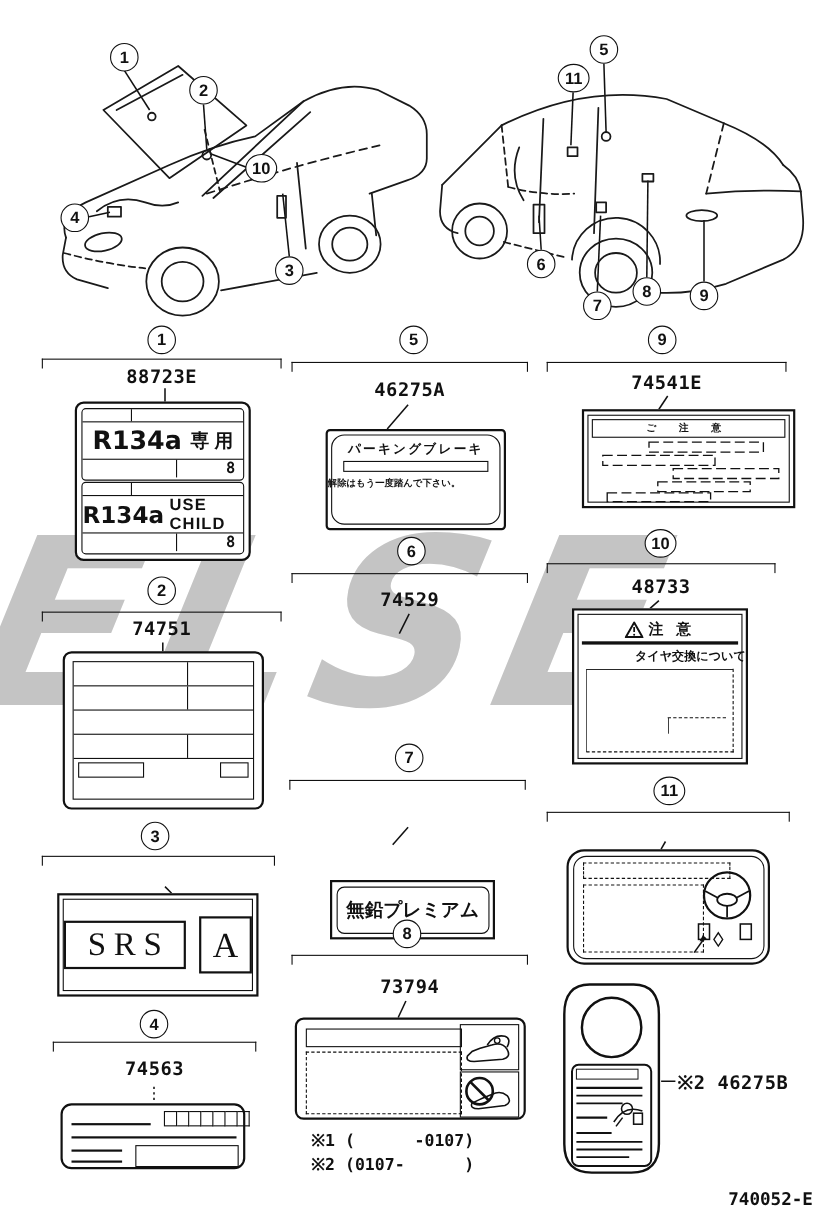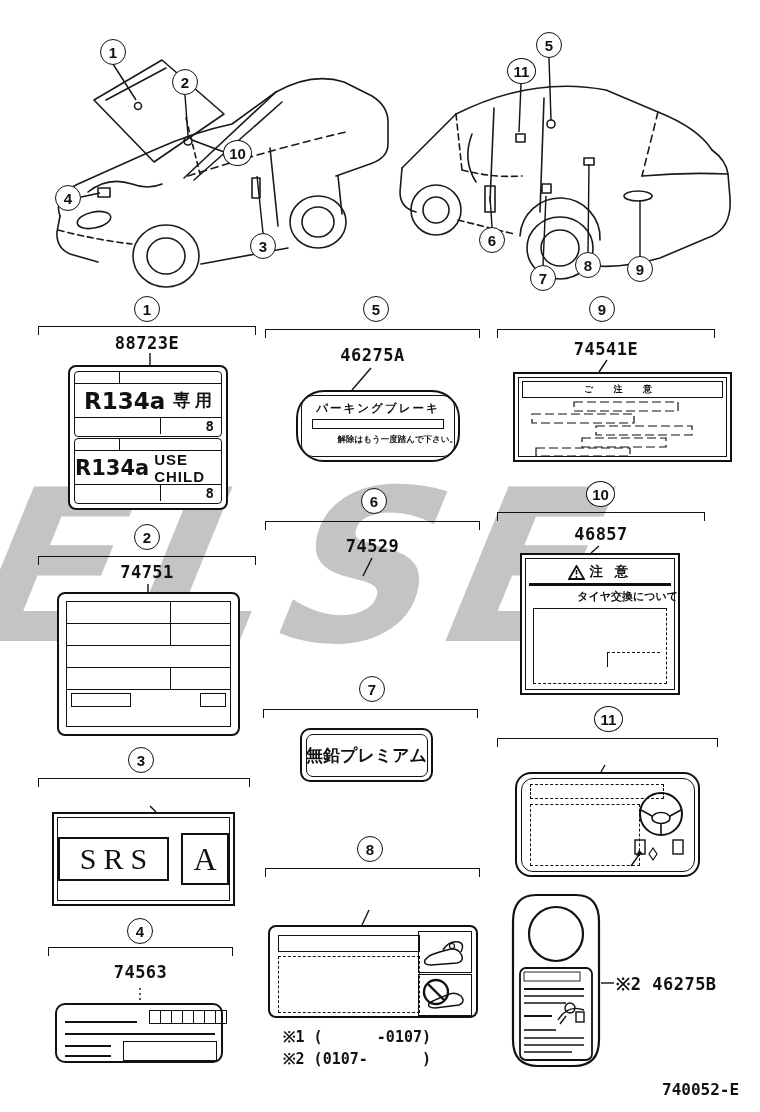--- a/index.html
+++ b/index.html
@@ -212,40 +212,41 @@
     <div style="position:absolute;left:8px;top:16px;width:72px;height:2px;background:#111"></div>
     <div style="position:absolute;left:8px;top:28px;width:150px;height:2px;background:#111"></div>
     <div style="position:absolute;left:8px;top:40px;width:46px;height:1.5px;background:#111"></div>
     <div style="position:absolute;left:8px;top:50px;width:46px;height:1.5px;background:#111"></div>
     <div style="position:absolute;left:66px;top:36px;width:92px;height:18px;border:1.5px solid #111"></div>
   </div>
 
   <div class="co" style="left:363px;top:296px">5</div>
   <div class="bk" style="left:265px;top:329px;width:215px"></div>
   <div class="pn" style="left:265px;top:345px;width:215px">46275A</div>
-  <div class="panel" style="left:296px;top:390px;width:164px;height:72px;border-radius:28px">
+  <div class="panel" style="left:296px;top:390px;width:164px;height:92px;border-radius:4px">
     <div class="inner" style="border-radius:12px"></div>
     <div class="jp" style="position:absolute;top:9px;left:0;right:0;text-align:center;font:900 11.5px sans-serif;letter-spacing:2px">パーキングブレーキ</div>
     <div style="position:absolute;top:27px;left:14px;right:14px;height:8px;border:1.5px solid #111"></div>
-    <div class="jp" style="position:absolute;top:42px;left:0;right:0;text-align:right;font:700 8.5px sans-serif">解除はもう一度踏んで下さい。</div>
+    <div class="jp" style="position:absolute;top:42px;left:0;right:0;text-align:left;font:700 8.5px sans-serif">解除はもう一度踏んで下さい。</div>
   </div>
 
   <div class="co" style="left:361px;top:488px">6</div>
   <div class="bk" style="left:265px;top:521px;width:215px"></div>
   <div class="pn" style="left:265px;top:536px;width:215px">74529</div>
 
   <div class="co" style="left:359px;top:676px">7</div>
   <div class="bk" style="left:263px;top:709px;width:215px"></div>
-  <div class="panel" style="left:300px;top:728px;width:133px;height:54px;border-radius:10px">
+  <div class="panel" style="left:300px;top:800px;width:150px;height:54px;border-radius:0">
     <div class="inner" style="inset:3.5px;border-width:1.5px;border-radius:7px"></div>
     <div class="jp" style="position:absolute;inset:0;display:flex;align-items:center;justify-content:center;font:900 17px sans-serif">無鉛プレミアム</div>
   </div>
 
   <div class="co" style="left:357px;top:836px">8</div>
   <div class="bk" style="left:265px;top:868px;width:215px"></div>
+  <div class="pn" style="left:265px;top:888px;width:215px">73794</div>
   <div class="panel" style="left:268px;top:925px;width:210px;height:93px;border-radius:8px">
     <div style="position:absolute;left:8px;top:8px;width:140px;height:15px;border:1.5px solid #111"></div>
     <div style="position:absolute;left:8px;top:29px;width:140px;height:55px;border:1.5px dashed #111"></div>
     <div style="position:absolute;right:4px;top:4px;width:52px;height:40px;border:1.5px solid #111">
       <svg width="49" height="37" viewBox="0 0 49 37">
         <path d="M6 28 Q4 33 12 33 L38 31 Q46 29 42 22 Q38 15 28 18 Q16 21 10 24 Z" stroke="#111" stroke-width="1.5" fill="none"></path>
         <path d="M24 18 Q30 8 40 10 Q46 12 42 20" stroke="#111" stroke-width="1.5" fill="none"></path>
         <circle cx="33" cy="14" r="2.5" stroke="#111" stroke-width="1.2" fill="none"></circle>
       </svg>
     </div>
@@ -256,38 +257,38 @@
         <line x1="9" y1="9" x2="25" y2="25" stroke="#111" stroke-width="2.4"></line>
       </svg>
     </div>
   </div>
   <div class="notes" style="left:283px;top:1026px">※1 (      -0107)</div>
   <div class="notes" style="left:283px;top:1048px">※2 (0107-      )</div>
 
   <div class="co" style="left:589px;top:296px">9</div>
   <div class="bk" style="left:497px;top:329px;width:218px"></div>
   <div class="pn" style="left:497px;top:339px;width:218px">74541E</div>
-  <div class="panel" style="left:513px;top:372px;width:219px;height:90px">
+  <div class="panel" style="left:529px;top:372px;width:194px;height:90px">
     <div class="inner"></div>
     <div class="jp" style="position:absolute;left:7px;right:7px;top:7px;height:15px;border:1.3px solid #111;
                 text-align:center;font:900 9px sans-serif;letter-spacing:9px;line-height:15px">ご 注 意</div>
     <svg style="position:absolute;left:7px;top:26px" width="180" height="58" viewBox="0 0 180 58">
       <g stroke="#111" stroke-width="1.2" fill="none" stroke-dasharray="9 4">
         <rect x="52" y="2" width="104" height="9"></rect>
         <rect x="10" y="14" width="102" height="9"></rect>
         <rect x="74" y="26" width="96" height="9"></rect>
         <rect x="60" y="38" width="84" height="9"></rect>
         <rect x="14" y="48" width="94" height="8"></rect>
       </g>
     </svg>
   </div>
 
   <div class="co w" style="left:586px;top:481px">10</div>
   <div class="bk" style="left:497px;top:512px;width:208px"></div>
-  <div class="pn" style="left:497px;top:524px;width:208px">46857</div>
+  <div class="pn" style="left:497px;top:524px;width:208px">48733</div>
   <div class="panel" style="left:520px;top:553px;width:160px;height:142px;border-width:2.5px">
     <div class="inner"></div>
     <div style="position:absolute;left:8px;right:8px;top:7px;height:20px;display:flex;align-items:center;justify-content:center;gap:5px">
       <svg width="17" height="15" viewBox="0 0 17 15">
         <path d="M8.5 1 L16 14 H1 Z" stroke="#111" stroke-width="1.8" fill="none"></path>
         <line x1="8.5" y1="5" x2="8.5" y2="9.5" stroke="#111" stroke-width="1.6"></line>
         <circle cx="8.5" cy="12" r="0.9" fill="#111"></circle>
       </svg>
       <span class="jp" style="font:900 13.5px sans-serif;letter-spacing:4px">注 意</span>
     </div>

